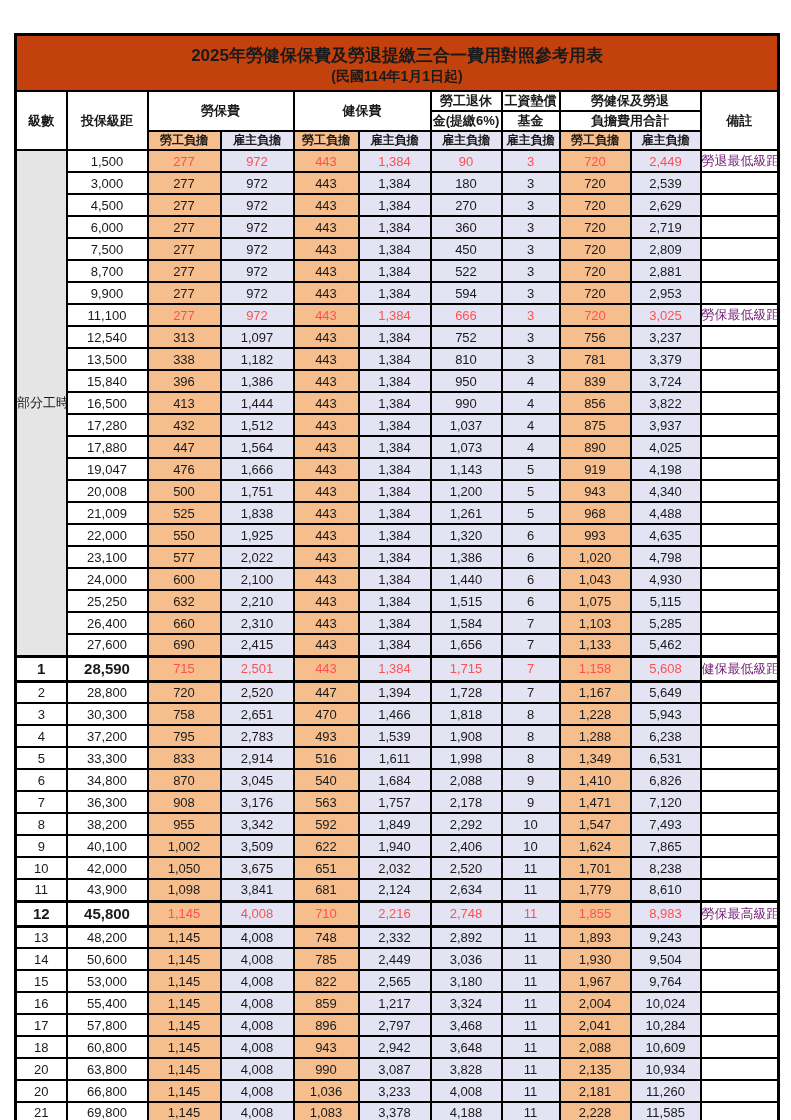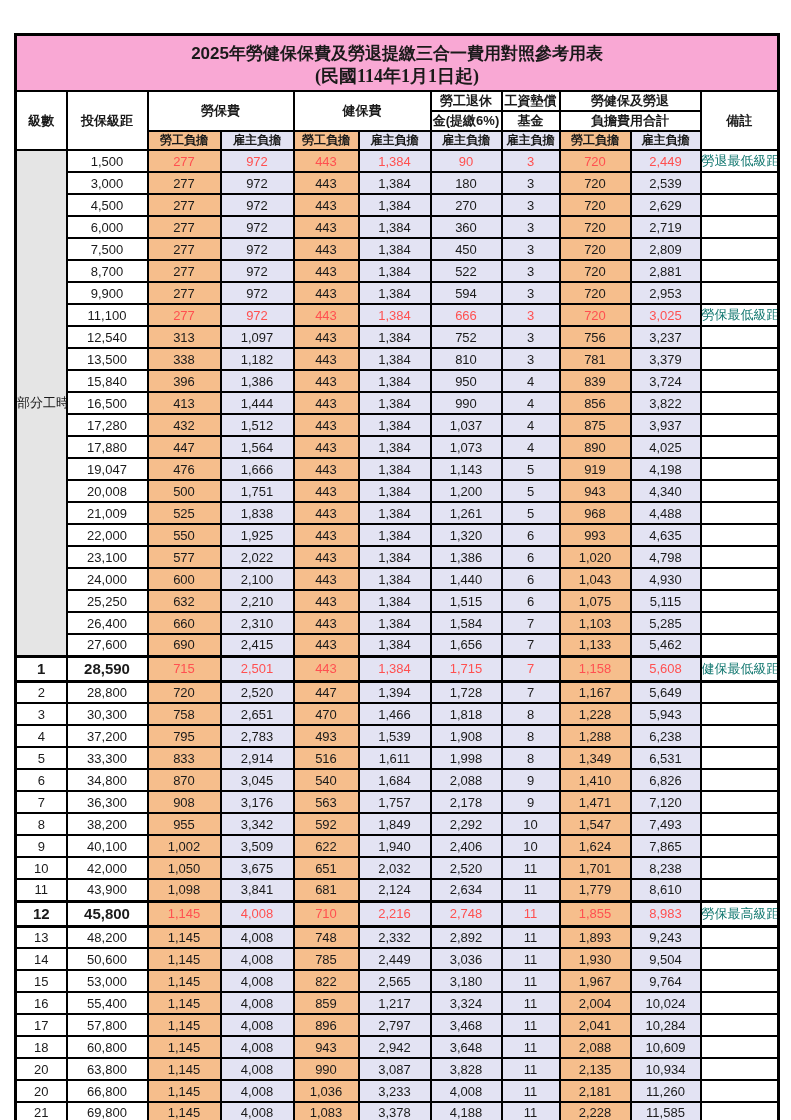--- a/index.html
+++ b/index.html
@@ -1,31 +1,31 @@
 <!DOCTYPE html>
 <html><head>
 <meta charset="utf-8">
 <style>
   html,body{margin:0;padding:0;}
   body{width:791px;height:1120px;background:#fff;font-family:"Liberation Sans",sans-serif;position:relative;}
   .sheet{position:absolute;left:14px;top:33px;}
   table{border-collapse:collapse;table-layout:fixed;width:763px;border:3px solid #000;}
   td,th{border:2px solid #000;padding:0;text-align:center;vertical-align:middle;overflow:hidden;white-space:nowrap;color:#1a1a1a;}
-  .title-cell{height:54px;background:#f9a8d4;}
+  .title-cell{height:54px;background:#c2410c;}
   .title-line1{font-size:17px;font-weight:bold;line-height:1.6;}
-  .title-line2{font-size:18px;font-weight:bold;line-height:1.1;font-family:Liberation Serif, serif;}
+  .title-line2{font-size:14px;font-weight:bold;line-height:1.1;}
   th{font-weight:bold;background:#fff;}
   .h-group{font-size:13px;height:18px;}
   .h-sub{font-size:12px;height:17px;font-family:Liberation Serif, serif;}
   tr.data{height:22px;}
   tr.data td{font-size:13px;}
   .c-emp{background:#F6BE8C;}
   .c-er{background:#E3E3F3;}
   .c-plain{background:#fff;}
-  .c-remark{font-size:9.5px;color:#0f766e;background:#fff;}
+  .c-remark{font-size:9.5px;color:#701a75;background:#fff;}
   .part-time{font-size:13px;background:#e5e5e5;letter-spacing:0;}
   tr.hl td.val{color:#FF5050;}
   tr.boldrow{height:25px;}
   tr.boldrow td{border-top-width:3px;border-bottom-width:3px;}
   tr.boldrow td.c-plain{font-weight:bold;font-size:15px;}
 </style>
 </head>
 <body>
 
 <div class="sheet">

